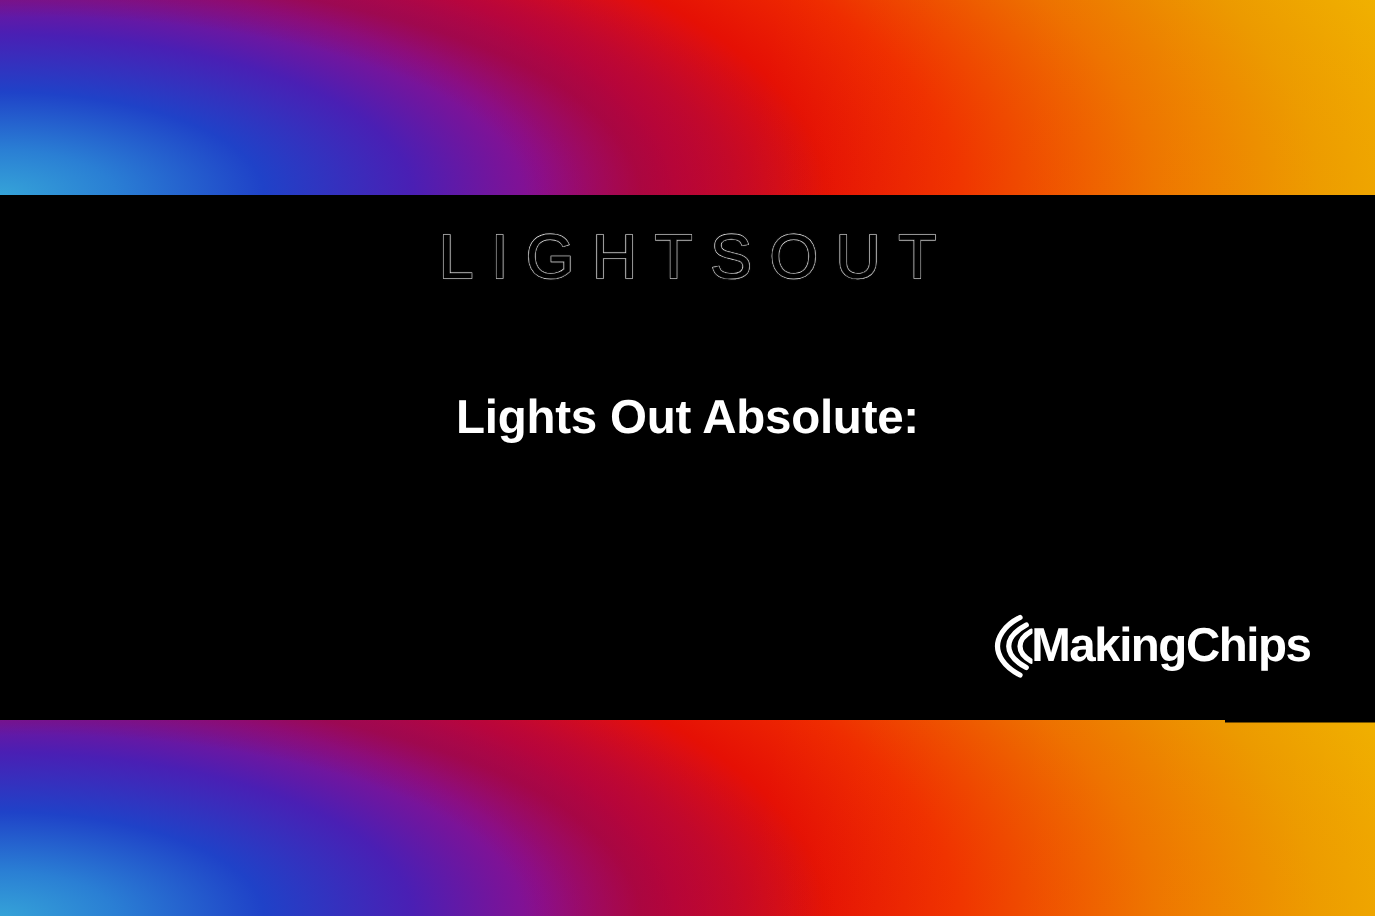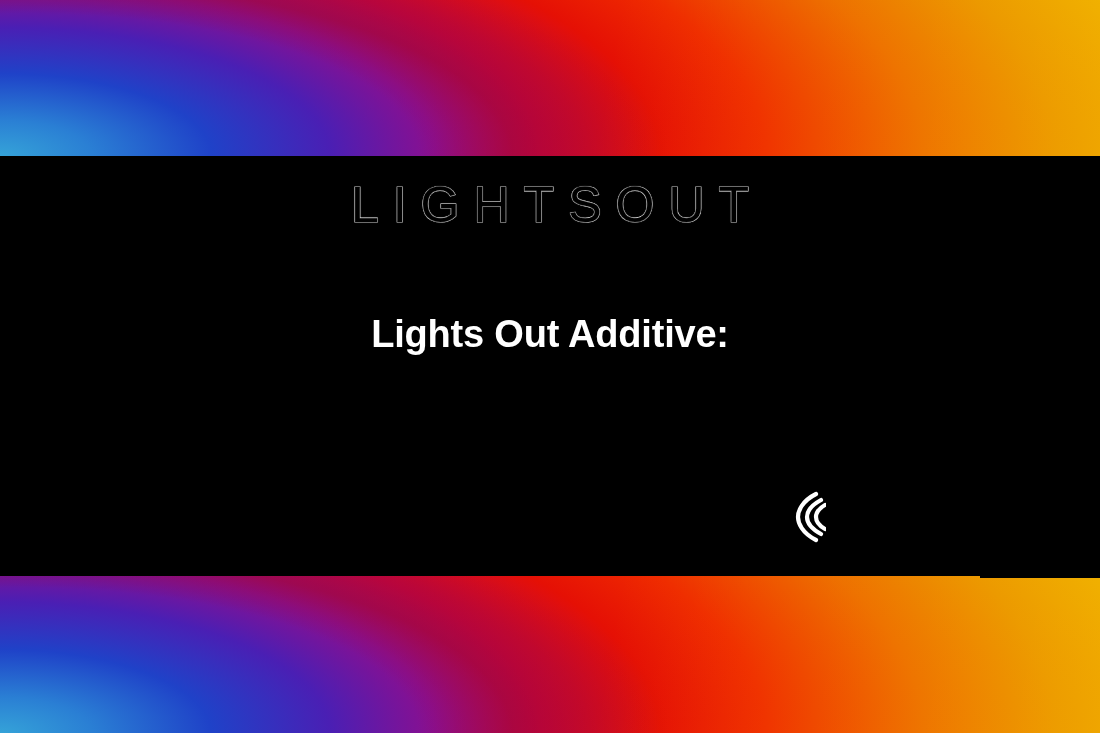--- a/index.html
+++ b/index.html
@@ -178,29 +178,30 @@
   </div>
 
   <div id="center-panel"></div>
 
   <div id="lightsout-logo">
     <span>LIGHTSOUT</span>
     <span class="inner">LIGHTSOUT</span>
   </div>
 
   <div id="episode-title">
-    <span class="line">Lights Out Additive:</span>
+    <span class="line">Lights Out Absolute:</span>
   </div>
 
   <div id="makingchips-logo">
     <svg class="mark" viewBox="0 0 40 56" aria-hidden="true">
       <path d="M30 5 C16 12, 12 22, 12 28 C12 34, 16 44, 30 51" fill="none" stroke="#ffffff" stroke-width="4.2" stroke-linecap="round"></path>
       <path d="M35 11 C24 17, 21 23, 21 28 C21 33, 24 39, 35 45" fill="none" stroke="#ffffff" stroke-width="4.2" stroke-linecap="round"></path>
       <path d="M39 16 C32 20, 30 24, 30 28 C30 32, 32 36, 39 40" fill="none" stroke="#ffffff" stroke-width="4.2" stroke-linecap="round"></path>
     </svg>
+    <span class="wordmark">MakingChips</span>
   </div>
 
   <div id="bottom-band" class="band">
     <div class="grad base"></div>
     <div class="grad arc"></div>
     <div class="grad warm"></div>
   </div>
   <div class="seam"></div>
 
 </div>

